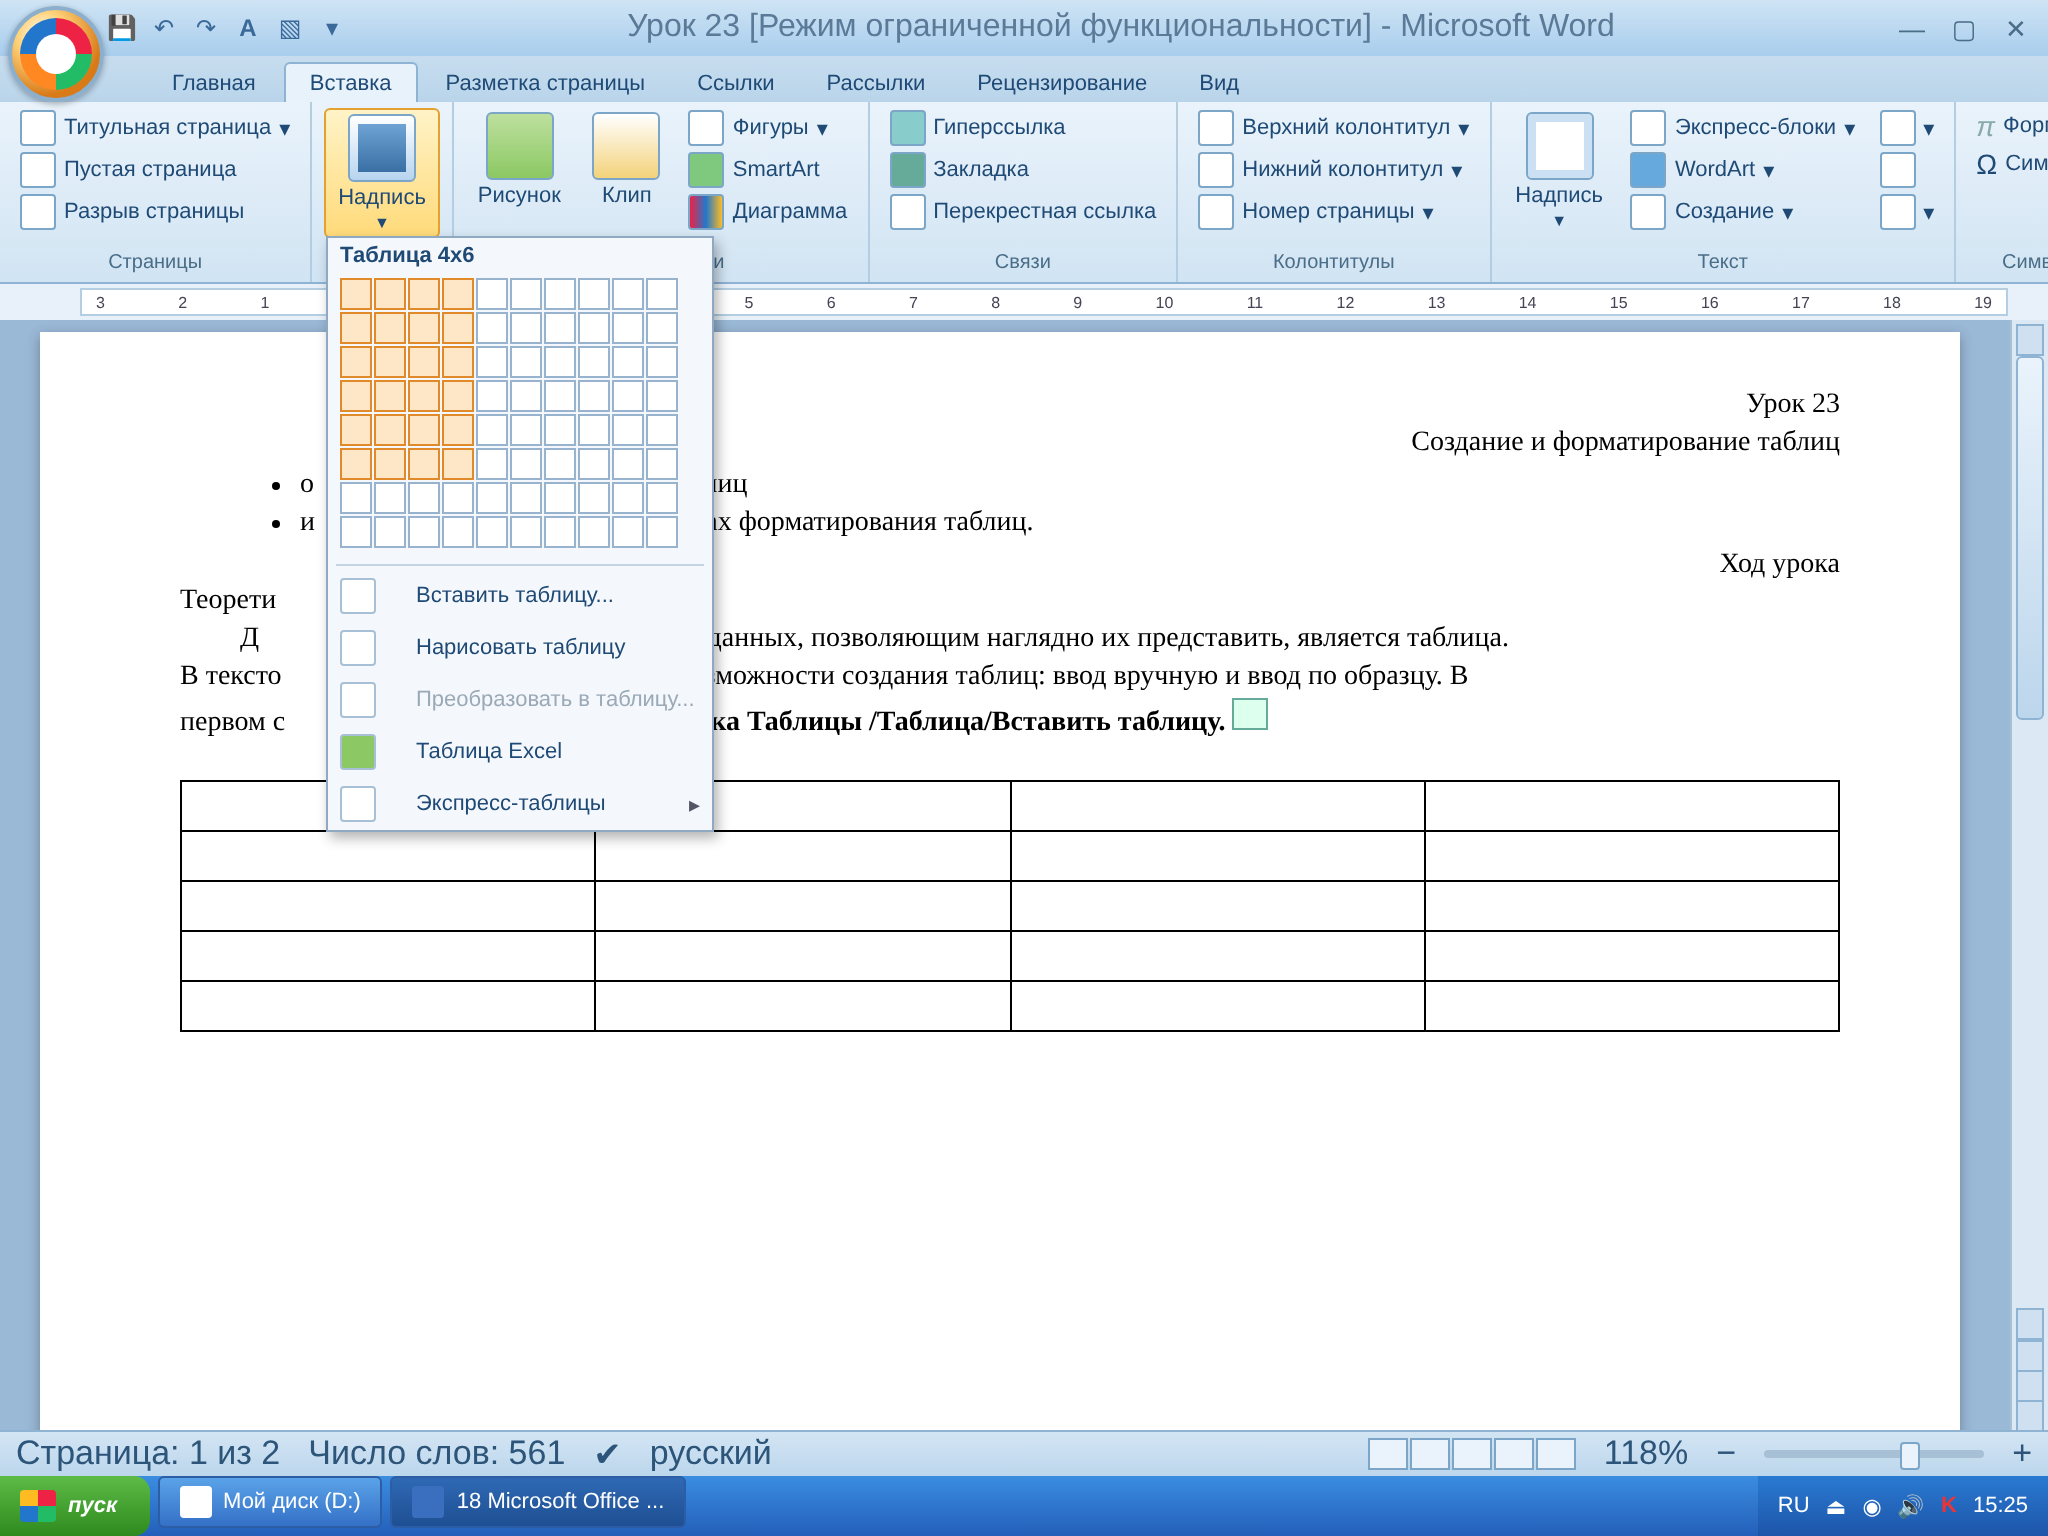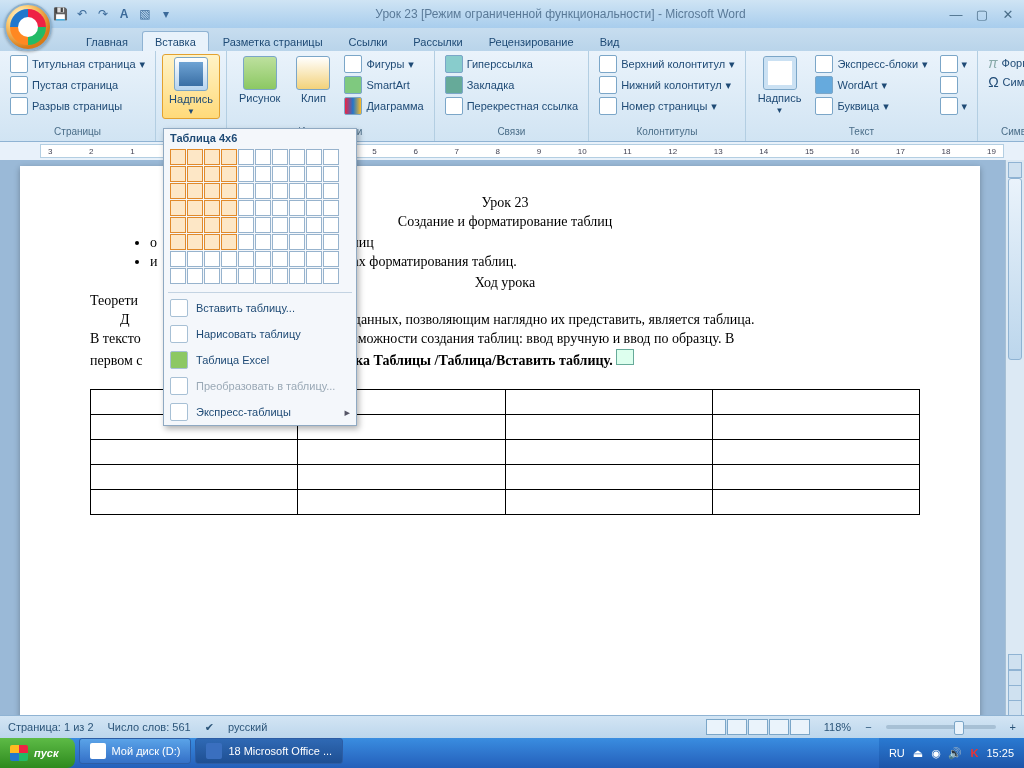--- a/index.html
+++ b/index.html
@@ -2,21 +2,21 @@
 <html><head>
 <meta charset="utf-8">
 <style>
 html,body{margin:0;padding:0;font-family:"Segoe UI",Tahoma,sans-serif;font-size:11px;overflow:hidden;background:#9ec8e8;width:1024px;height:768px}
 .titlebar{height:28px;background:linear-gradient(#cfe4f4,#a8cded);display:flex;align-items:center;color:#5a7a98;position:relative}
 .office-btn{width:44px;height:44px;border-radius:50%;background:radial-gradient(circle at 35% 30%,#fff,#ffd27a 30%,#d87a18 70%);border:2px solid #8bafcc;position:absolute;left:4px;top:3px;z-index:30;box-shadow:0 1px 3px rgba(0,0,0,.3)}
 .office-btn:before{content:"";position:absolute;inset:4px;border-radius:50%;background:conic-gradient(#e24 0 25%,#2b6 0 50%,#f82 0 75%,#27c 0)}
 .office-btn:after{content:"";position:absolute;inset:12px;border-radius:50%;background:#fff}
 .qat{margin-left:52px;display:flex;gap:3px;align-items:center}
 .qat span{width:18px;height:18px;display:inline-flex;align-items:center;justify-content:center;color:#3b6a9a;font-size:12px}
-.title-text{flex:1;text-align:center;font-size:12px}
+.title-text{flex:1;text-align:center;font-size:16px}
 .winbtns{display:flex;gap:6px;margin-right:6px;color:#4a6d88;font-size:13px}
 .winbtns span{width:20px;text-align:center}
 .tabs{height:23px;background:linear-gradient(#c7ddef,#b9d4ea);display:flex;align-items:flex-end;padding-left:74px;gap:2px}
 .tab{padding:4px 12px 3px;color:#1e4a75;border-radius:3px 3px 0 0;cursor:default}
 .tab.active{background:#e8f2fb;border:1px solid #8fb3d3;border-bottom:none}
 .ribbon{height:90px;background:linear-gradient(#eaf3fb,#d1e4f3);border-bottom:1px solid #8fb3d3;display:flex;position:relative}
 .group{border-right:1px solid #b3cee2;padding:3px 6px 0;display:flex;flex-direction:column;position:relative}
 .group-body{flex:1;display:flex;gap:4px;align-items:flex-start}
 .group-title{height:15px;text-align:center;color:#4a6d88;font-size:10px}
 .stack{display:flex;flex-direction:column;gap:1px}
@@ -24,35 +24,35 @@
 .ritem .ic{width:16px;height:16px;display:inline-block;background:#fff;border:1px solid #7ba6c8;border-radius:2px}
 .bigbtn{display:flex;flex-direction:column;align-items:center;padding:2px 6px;color:#1e4a75;gap:2px}
 .bigbtn .bic{width:32px;height:32px;background:#fff;border:1px solid #7ba6c8;border-radius:3px}
 .bigbtn.sel{background:linear-gradient(#fff3c7,#ffda7a);border:1px solid #e3a12f;border-radius:3px}
 .bigbtn.sel .bic{background:linear-gradient(#fff,#b7d4ef);position:relative}
 .bigbtn.sel .bic:before{content:"";position:absolute;inset:4px;background:linear-gradient(#6ea3d4,#3a6fa5)}
 .ruler-h{height:18px;background:#e8f1fa;border-bottom:1px solid #9cbdd6;position:relative;overflow:hidden;font-size:8px;color:#556}
 .ruler-h .strip{position:absolute;left:40px;right:20px;top:2px;bottom:2px;background:#fff;border:1px solid #b3cee2}
 .workspace{position:absolute;top:160px;bottom:52px;left:0;right:0;background:#9ab9d7;overflow:hidden}
 .page{position:absolute;left:20px;top:6px;width:960px;height:720px;background:#fff;box-shadow:0 2px 6px rgba(0,0,0,.3);padding:28px 60px 28px 70px;box-sizing:border-box;font-family:"Times New Roman",serif;font-size:14px;color:#000;line-height:1.35}
-.page .c{text-align:center}
+.page .c{text-align:right}
 .page ul{margin:2px 0 2px 60px;padding:0}
 .doc-table{border-collapse:collapse;width:100%;margin-top:18px;margin-bottom:18px}
 .doc-table td{border:1px solid #000;height:22px}
-.dropdown{position:absolute;left:163px;top:128px;width:192px;background:#f4f7fb;border:1px solid #8fa9c2;box-shadow:2px 3px 6px rgba(0,0,0,.3);z-index:50;font-size:11px}
+.dropdown{position:absolute;left:163px;top:118px;width:192px;background:#f4f7fb;border:1px solid #8fa9c2;box-shadow:2px 3px 6px rgba(0,0,0,.3);z-index:50;font-size:11px}
 .dd-title{padding:3px 6px;font-weight:bold;color:#1e4a75}
 .grid{padding:2px 6px 6px;display:grid;grid-template-columns:repeat(10,16px);grid-template-rows:repeat(8,16px);gap:1px}
 .grid div{border:1px solid #97b3cd;background:#fff}
 .grid div.h{border-color:#e18a2a;background:#fde7c6}
 .dd-sep{height:1px;background:#c3d3e2;margin:2px 4px}
-.dd-item{display:flex;align-items:center;gap:8px;padding:4px 6px;color:#1e4a75}
+.dd-item{display:flex;align-items:center;gap:20px;padding:4px 6px;color:#1e4a75}
 .dd-item.dis{color:#9aa9b6}
 .dd-item .mi{width:16px;height:16px;border:1px solid #a7c0d5;background:#fff;border-radius:2px}
 .dd-item .arrow{margin-left:auto;color:#556}
-.statusbar{position:absolute;left:0;right:0;bottom:30px;height:22px;background:linear-gradient(#d3e5f4,#bcd6ec);border-top:1px solid #8fb3d3;display:flex;align-items:center;font-size:11px;color:#2c5579;gap:14px;padding:0 8px}
+.statusbar{position:absolute;left:0;right:0;bottom:30px;height:22px;background:linear-gradient(#d3e5f4,#bcd6ec);border-top:1px solid #8fb3d3;display:flex;align-items:center;font-size:17px;color:#2c5579;gap:14px;padding:0 8px}
 .statusbar .spacer{flex:1}
 .viewbtns{display:flex;gap:1px}
 .viewbtns span{width:18px;height:14px;border:1px solid #7ba6c8;background:#eaf3fb;display:inline-block}
 .slider{width:110px;height:4px;background:#a7c0d5;position:relative;border-radius:2px}
 .slider:before{content:"";position:absolute;left:68px;top:-4px;width:8px;height:12px;background:#eaf3fb;border:1px solid #7ba6c8;border-radius:2px}
 .taskbar{position:absolute;left:0;right:0;bottom:0;height:30px;background:linear-gradient(#3a8de0,#245fba);display:flex;align-items:flex-start;color:#fff;font-size:11px}
 .start{height:30px;padding:0 16px 0 10px;background:linear-gradient(#5dbb46,#2e8a1e);display:flex;align-items:center;gap:6px;font-style:italic;font-weight:bold;border-radius:0 8px 8px 0}
 .start .flag{width:18px;height:16px;background:#fff;border-radius:2px;background:conic-gradient(#e24 0 25%,#2b6 0 50%,#27c 0 75%,#fb2 0)}
 .tbtn{height:24px;margin-left:4px;padding:0 10px;background:linear-gradient(#5aa3e8,#3470c7);border:1px solid #2c5da5;border-radius:3px;display:flex;align-items:center;gap:6px;max-width:160px;overflow:hidden;white-space:nowrap}
 .tbtn .ti{width:16px;height:16px;background:#fff;border-radius:2px}
@@ -177,21 +177,21 @@
   <div class="group">
     <div class="group-body">
       <div class="bigbtn">
           <div class="bic" style="background:#fff;box-shadow:inset 0 0 0 4px #cbe1f3"></div>
           <span>Надпись</span>
           <span style="font-size:8px">▼</span>
         </div>
       <div class="stack">
         <div class="ritem"><span class="ic"></span><span>Экспресс-блоки</span> ▾</div>
         <div class="ritem"><span class="ic" style="background:#6ad"></span><span>WordArt</span> ▾</div>
-        <div class="ritem"><span class="ic"></span><span>Буквица</span> ▾</div>
+        <div class="ritem"><span class="ic"></span><span>Создание</span> ▾</div>
       </div>
       <div class="stack">
         <div class="ritem"><span class="ic"></span>▾</div>
         <div class="ritem">
             <span class="ic"></span>
           </div>
         <div class="ritem"><span class="ic"></span>▾</div>
       </div>
     </div>
     <div class="group-title">Текст</div>
@@ -382,27 +382,27 @@
     </div>
   <div class="dd-sep"></div>
   <div class="dd-item">
       <span class="mi"></span>
       <span>Вставить таблицу...</span>
     </div>
   <div class="dd-item">
       <span class="mi"></span>
       <span>Нарисовать таблицу</span>
     </div>
+  <div class="dd-item dis">
+      <span class="mi"></span>
+      <span>Преобразовать в таблицу...</span>
+    </div>
   <div class="dd-item">
       <span class="mi" style="background:#8cc863"></span>
       <span>Таблица Excel</span>
-    </div>
-  <div class="dd-item dis">
-      <span class="mi"></span>
-      <span>Преобразовать в таблицу...</span>
     </div>
   <div class="dd-item">
       <span class="mi"></span>
       <span>Экспресс-таблицы</span>
       <span class="arrow">▸</span>
     </div>
 </div>
 
 <div class="statusbar">
   <span>Страница: 1 из 2</span>

